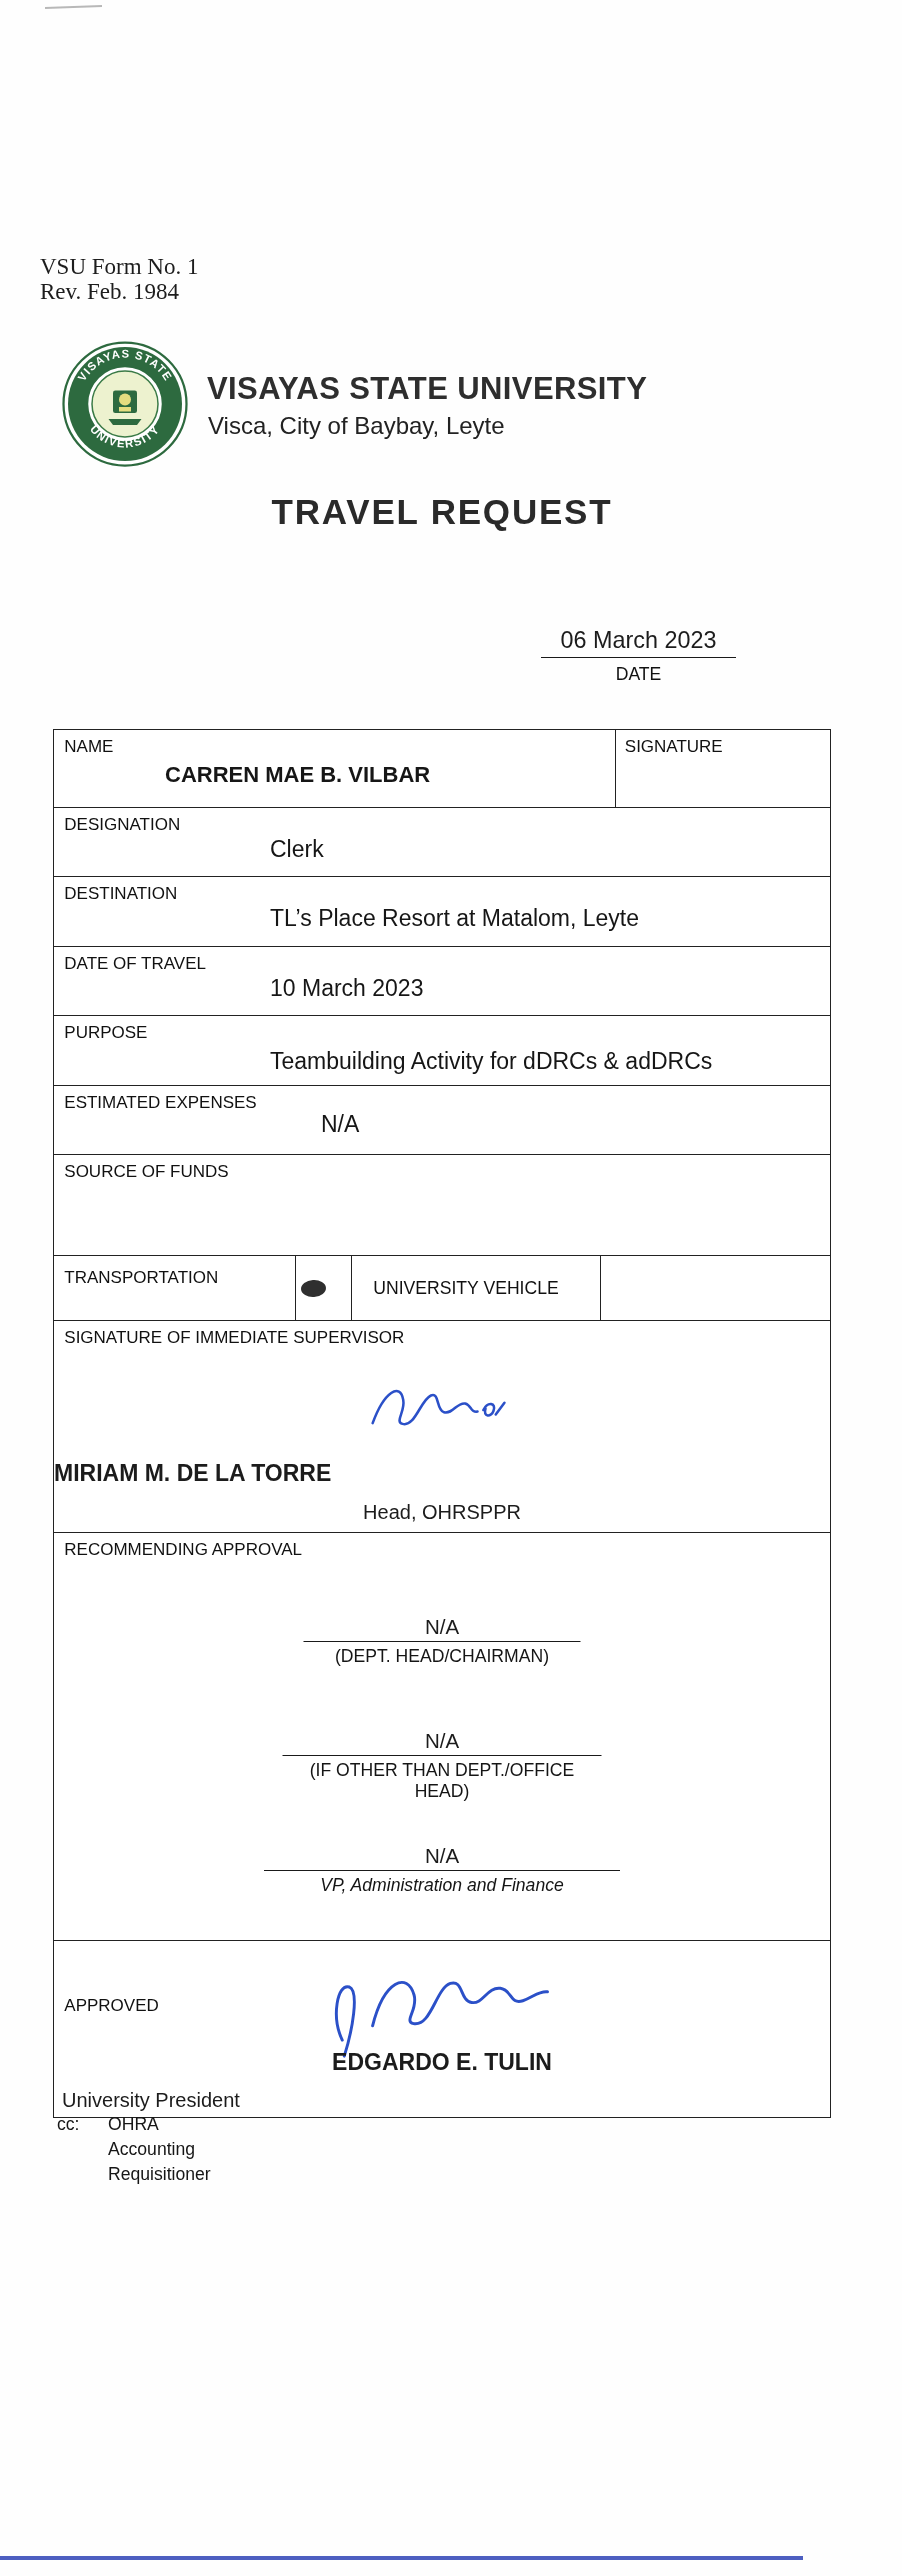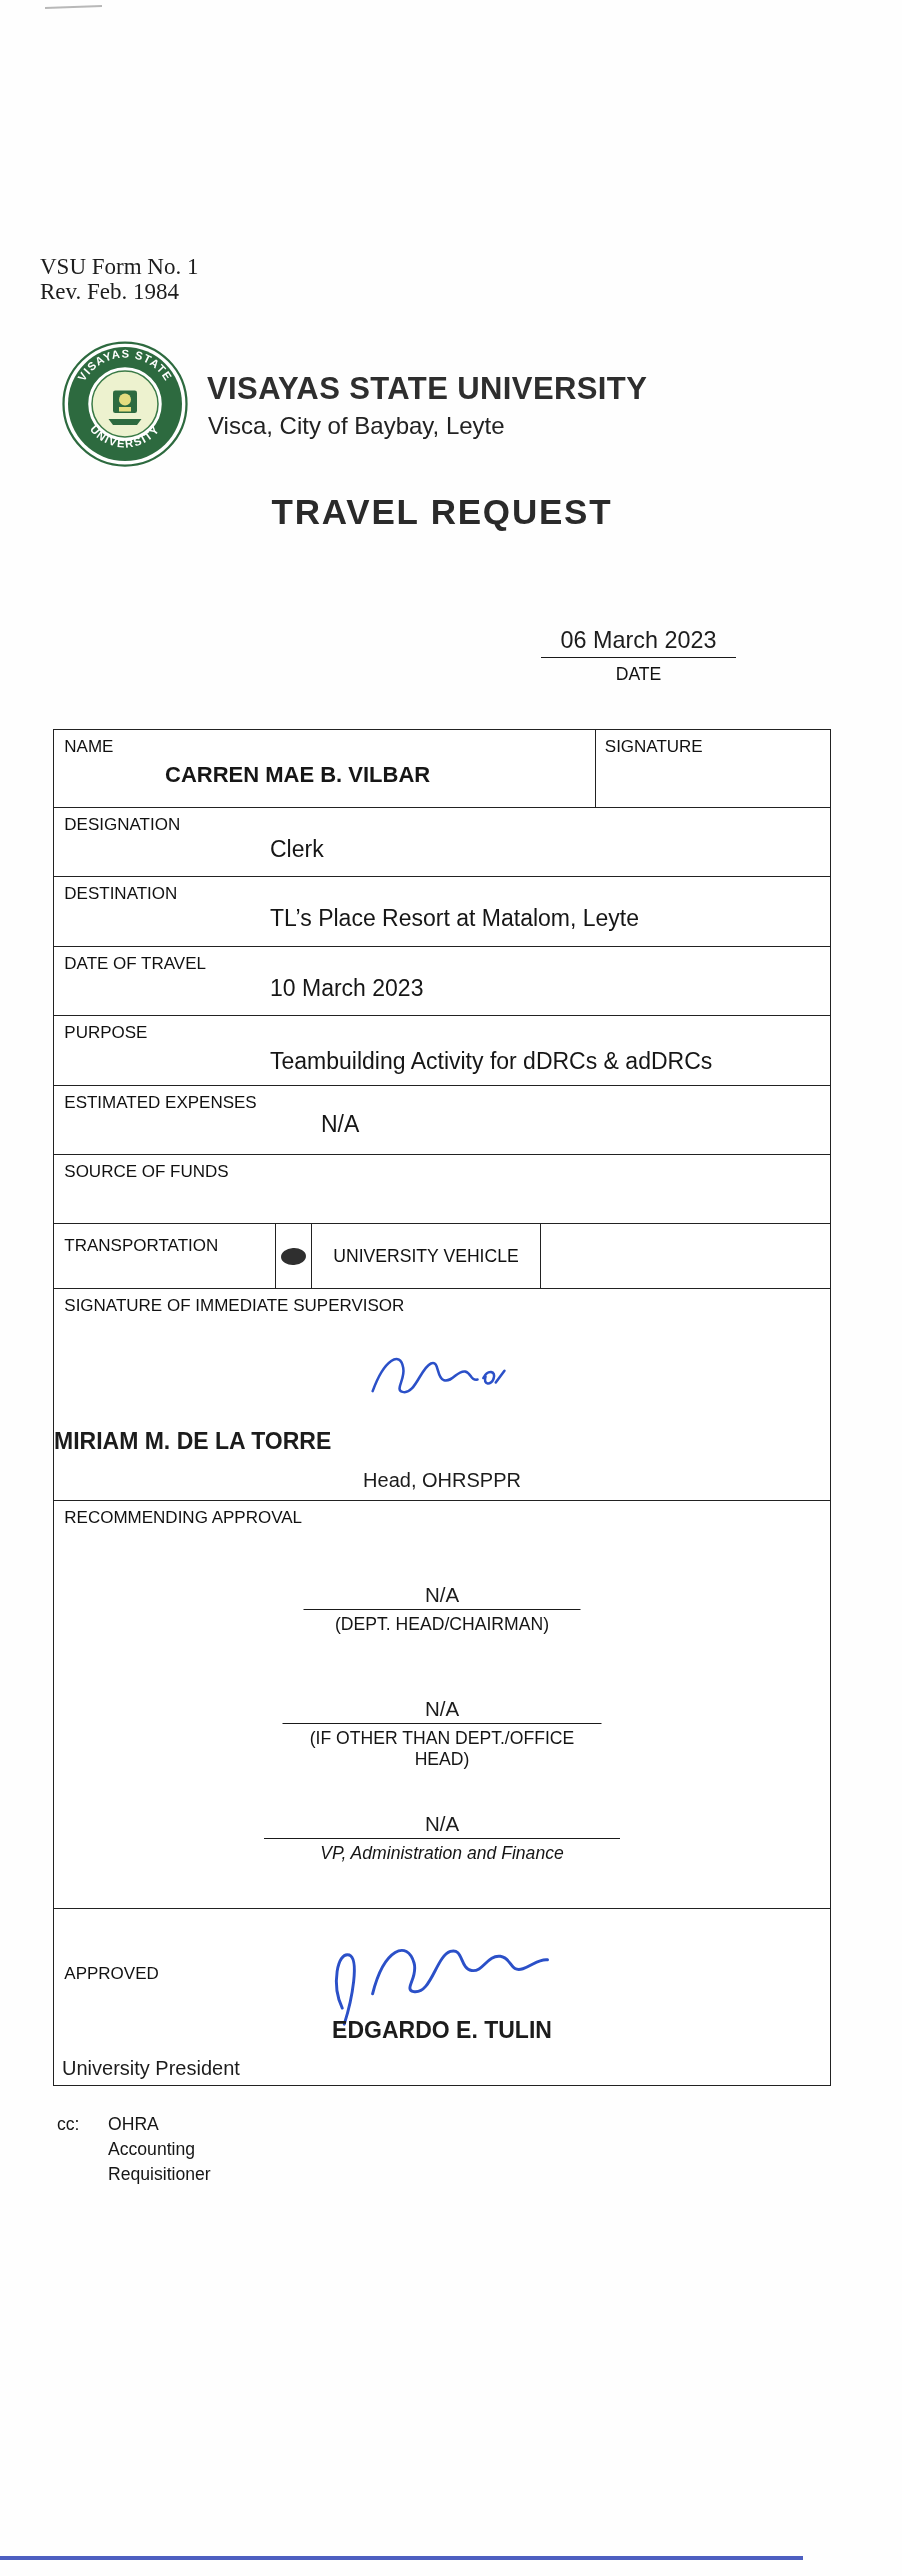--- a/index.html
+++ b/index.html
@@ -20,41 +20,41 @@
   .univ-addr{position:absolute;left:208px;top:412px;font-size:24px;color:#222;}
   .doc-title{position:absolute;left:53px;top:492px;width:778px;text-align:center;font-size:35px;font-weight:bold;letter-spacing:1.8px;color:#2a2a2a;}
 
   
   .date-wrap{position:absolute;left:541px;top:627px;width:195px;text-align:center;}
   .date-value{display:block;font-size:23.4px;padding-bottom:2.9px;border-bottom:1.5px solid #1a1a1a;}
   .date-label{display:block;margin-top:5.9px;font-size:17.6px;color:#111;}
 
   
   .form-table{position:absolute;left:53px;top:729px;width:778px;border:1.5px solid #222;box-sizing:border-box;background:#fff;}
-  .row{position:relative;box-sizing:border-box;border-top:1.5px solid #222;}
+  .row{position:relative;box-sizing:border-box;border-top:1.5px solid #222;gap:20px;}
   .row:first-child{border-top:none;}
   .lbl{font-size:17px;color:#111;}
   .val{font-size:23px;color:#161616;}
 
   .row-name{height:77px;display:flex;}
   .cell-name{flex:0 0 541px;position:relative;box-sizing:border-box;}
   .cell-sig{flex:1;position:relative;border-left:1.5px solid #222;box-sizing:border-box;}
   .name-label{position:absolute;left:10.3px;top:6.6px;}
   .name-value{position:absolute;left:111px;top:32px;font-weight:bold;font-size:22px;}
   .sig-label{position:absolute;left:8.8px;top:6.6px;}
 
   .row-simple{height:69px;}
   .row-simple .lbl{position:absolute;left:10.3px;top:6.6px;}
   .row-simple .val{position:absolute;left:216px;top:28px;}
   .row-destination{height:70px;}
   .row-purpose{height:70px;}
   .row-purpose .val{top:32px;}
   .row-expenses .val{left:267px;top:25px;}
 
-  .row-transport{height:65px;display:flex;}
+  .row-transport{height:65px;display:flex;margin-top:32px;}
   .t-cell{position:relative;box-sizing:border-box;border-left:1.5px solid #222;display:flex;align-items:center;justify-content:center;}
   .t-label{flex:0 0 221px;border-left:none;justify-content:flex-start;}
   .t-label .lbl{position:absolute;left:10.3px;top:11.7px;}
   .t-mark{flex:0 0 36px;}
   .t-univ{flex:0 0 229px;text-align:center;}
   .t-gap{flex:0 0 36px;}
   .t-public{flex:1;}
   .t-opt{font-size:17.6px;color:#111;}
   .oval{width:25px;height:17px;background:#2f2f2f;border-radius:50%;transform:rotate(-4deg);}
 

